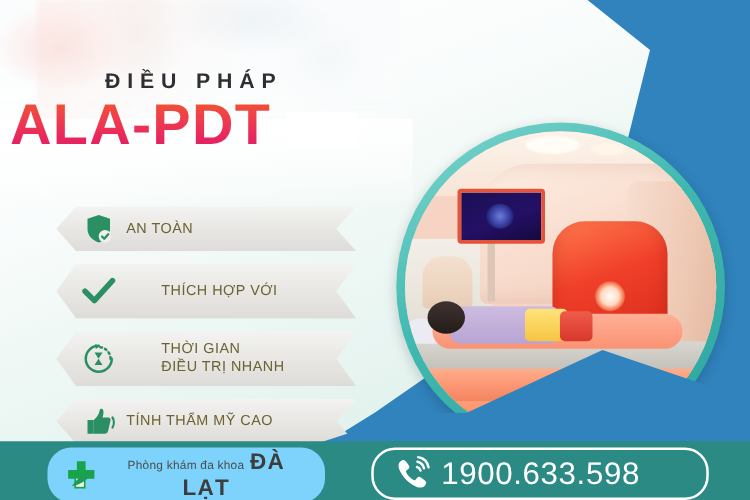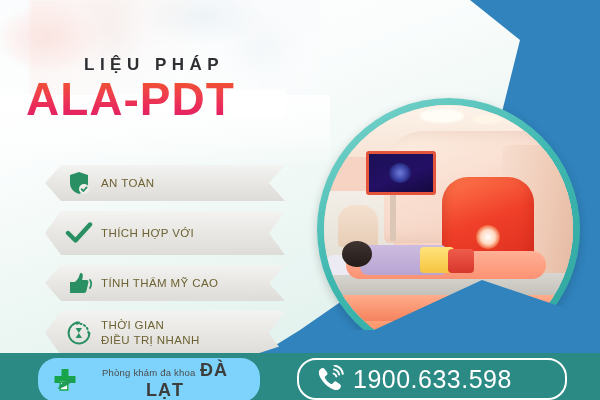--- a/index.html
+++ b/index.html
@@ -49,21 +49,21 @@
   }
 
   
   .kicker{
     position:absolute;left:84px;top:55px;
     font-size:17px;font-weight:bold;letter-spacing:5.5px;
     color:#2f2f33;
     white-space:nowrap;
   }
   .title{
-    position:absolute;left:26px;top:76px;
+    position:absolute;left:8px;top:76px;
     font-size:46px;font-weight:bold;letter-spacing:1px;
     line-height:46px;
     background:linear-gradient(180deg,#f05a28 0%,#ef3d4e 42%,#e8265e 75%,#d9216b 100%);
     -webkit-background-clip:text;background-clip:text;
     -webkit-text-fill-color:transparent;color:transparent;
     white-space:nowrap;
   }
   .redact{
     position:absolute;left:229px;top:90px;width:57px;height:28px;
     background:#ffffff;
@@ -83,21 +83,21 @@
   .pill.h2{height:44px;}
   .pill-icon{
     width:44px;min-width:44px;display:flex;align-items:center;justify-content:center;
     margin-left:12px;color:#1f8a5c;
   }
   .pill-text{
     font-size:11.5px;font-weight:normal;letter-spacing:.4px;line-height:15px;
     color:#6d6233;
     text-transform:uppercase;
   }
-  .pill-text .l2{display:block;}
+  .pill-text .l2{display:block;margin-left:28px;}
 
   
   .photo-ring{
     position:absolute;left:317px;top:98px;width:263px;height:263px;border-radius:50%;
     background:linear-gradient(150deg,#7fd7cf 0%,#3fb8b0 45%,#2da39c 100%);
     box-shadow:0 3px 10px rgba(0,0,0,.18);
   }
   .photo{
     position:absolute;left:7px;top:7px;width:249px;height:249px;border-radius:50%;
     overflow:hidden;background:#f6d3c2;
@@ -226,21 +226,21 @@
 <body>
 
 <div class="banner">
 
   <div class="bg-blue"></div>
   <div class="bg-light"></div>
   <div class="bg-photo"></div>
   <div class="bg-photo2"></div>
   <div class="bg-fade"></div>
 
-  <div class="kicker">LIỆU PHÁP</div>
+  <div class="kicker">ĐIỀU PHÁP</div>
   <div class="title">ALA-PDT</div>
   <div class="redact"></div>
 
   <div class="pills">
 
     <div class="pill h1">
       <span class="pill-icon">
         <svg width="22" height="24" viewBox="0 0 22 24" fill="none">
           <path d="M11 1 L20 4 V12 C20 18 15.5 21.5 11 23 C6.5 21.5 2 18 2 12 V4 Z" fill="#2a9063"></path>
           <circle cx="16" cy="18" r="5" fill="#f0efec"></circle>
@@ -253,48 +253,48 @@
     </div>
 
     <div class="pill h2">
       <span class="pill-icon">
         <svg width="28" height="24" viewBox="0 0 28 24" fill="none">
           <path d="M3 12 L10.5 19.5 L25 3.5" stroke="#2a9063" stroke-width="4.4" fill="none" stroke-linecap="round" stroke-linejoin="round"></path>
         </svg>
       </span>
       <span class="pill-text">
         <span class="l2">THÍCH HỢP VỚI</span>
-      </span>
-    </div>
-
-    <div class="pill h1">
-      <span class="pill-icon">
-        <svg width="26" height="24" viewBox="0 0 26 24" fill="none">
-          <path d="M4 11 H9 V22 H4 Z" fill="#2a9063"></path>
-          <path d="M9 11 C9 11 11 9.5 12.6 6.6 C14 4 13.4 1.8 15.2 2 C17.4 2.2 17 6 16.1 9 H20.6 C22 9 22.8 10.2 22.4 11.5 L20.4 20 C20.1 21.3 19.2 22 18 22 H9 Z" fill="#2a9063"></path>
-          <path d="M24 9 C25.4 11 25.4 14.5 24 17" stroke="#2a9063" stroke-width="1.8" fill="none" stroke-linecap="round"></path>
-        </svg>
-      </span>
-      <span class="pill-text">
-        <span>TÍNH THẨM MỸ CAO</span>
       </span>
     </div>
 
     <div class="pill h2">
       <span class="pill-icon">
         <svg width="26" height="26" viewBox="0 0 26 26" fill="none">
           <path d="M13 2.6 A10.4 10.4 0 1 0 23.4 13" stroke="#2a9063" stroke-width="2" fill="none" stroke-linecap="round"></path>
           <path d="M22.4 13 A9.4 9.4 0 0 0 14 3.7" stroke="#2a9063" stroke-width="2" fill="none" stroke-linecap="round" stroke-dasharray="1.4 2.6"></path>
           <path d="M10.2 1.2 L14.2 3 L10.6 5.2 Z" fill="#2a9063"></path>
           <path d="M9.6 8 H16 L12.8 13 L16 18 H9.6 L12.8 13 Z" fill="#2a9063"></path>
         </svg>
       </span>
       <span class="pill-text">
         <span class="l2">THỜI GIAN</span>
         <span class="l2">ĐIỀU TRỊ NHANH</span>
+      </span>
+    </div>
+
+    <div class="pill h1">
+      <span class="pill-icon">
+        <svg width="26" height="24" viewBox="0 0 26 24" fill="none">
+          <path d="M4 11 H9 V22 H4 Z" fill="#2a9063"></path>
+          <path d="M9 11 C9 11 11 9.5 12.6 6.6 C14 4 13.4 1.8 15.2 2 C17.4 2.2 17 6 16.1 9 H20.6 C22 9 22.8 10.2 22.4 11.5 L20.4 20 C20.1 21.3 19.2 22 18 22 H9 Z" fill="#2a9063"></path>
+          <path d="M24 9 C25.4 11 25.4 14.5 24 17" stroke="#2a9063" stroke-width="1.8" fill="none" stroke-linecap="round"></path>
+        </svg>
+      </span>
+      <span class="pill-text">
+        <span>TÍNH THẨM MỸ CAO</span>
       </span>
     </div>
 
   </div>
 
   <div class="photo-ring">
     <div class="photo">
       <div class="wall"></div>
       <div class="ceiling"></div>
       <div class="ceil-light"></div>

